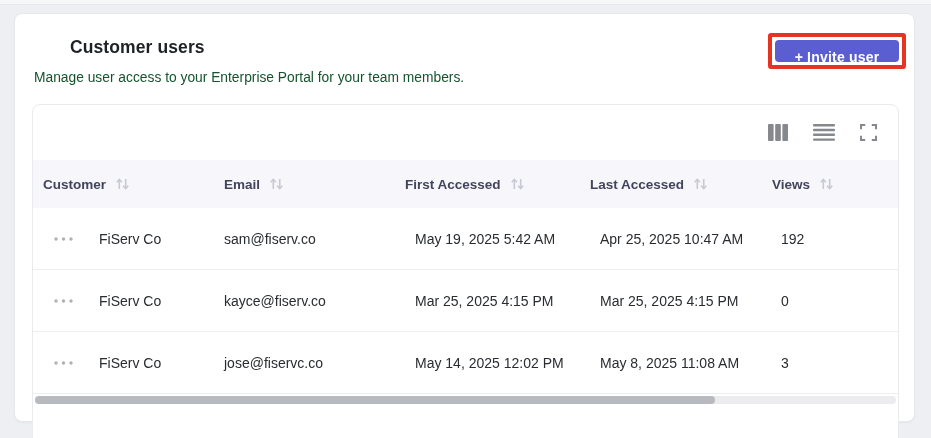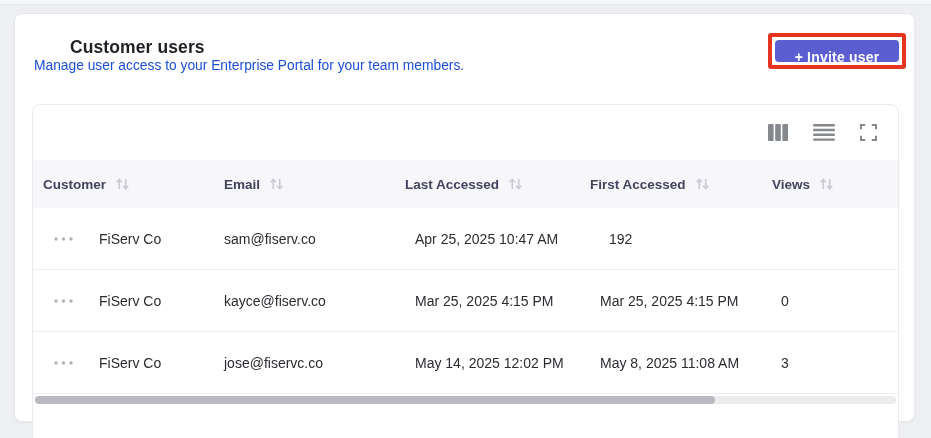--- a/index.html
+++ b/index.html
@@ -19,21 +19,21 @@
     position: absolute; top: 0; left: 0; right: 0; height: 5px;
     background: #f5f7f8; border-bottom: 1px solid #e6e8eb;
   }
   .card {
     position: absolute; left: 14px; top: 13px; width: 901px; height: 409px;
     background: #ffffff; border: 1px solid #e6e8ec; border-radius: 8px;
     box-shadow: 0 1px 2px rgba(16,24,40,0.04);
   }
   .card-header { position: relative; padding: 23px 20px 0 19px; }
   .page-title { font-size: 17.5px; font-weight: 700; color: #1e2126; letter-spacing: .1px; margin-left: 36px; }
-  .page-subtitle { margin-top: 0; font-size: 13.8px; color: #1d4ed8; }
+  .page-subtitle { margin-top: 12px; font-size: 13.8px; color: #14532d; }
   .annotation-box {
     position: absolute; top: 19px; right: 8px;
     border: 4px solid var(--annotation-red); border-radius: 3px; padding: 3px;
     background: transparent;
   }
   .invite-btn {
     display: block; background: var(--accent); color: #fff;
     border: none; border-radius: 4px; cursor: pointer;
     font-family: "Liberation Sans", sans-serif;
     font-size: 14px; font-weight: 700; letter-spacing: .2px;
@@ -137,30 +137,30 @@
       <div class="th">
         <span>Email</span>
         <svg width="15" height="14" viewBox="0 0 15 14" fill="none" stroke="#c7cad4" stroke-width="1.6" xmlns="http://www.w3.org/2000/svg">
           <path d="M4.3 12 V2.6"></path>
             <path d="M1.7 5.3 L4.3 2.4 L6.9 5.3"></path>
           <path d="M10.7 2 V11.4"></path>
             <path d="M8.1 8.7 L10.7 11.6 L13.3 8.7"></path>
         </svg>
       </div>
       <div class="th">
+        <span>First Accessed</span>
+        <svg width="15" height="14" viewBox="0 0 15 14" fill="none" stroke="#c7cad4" stroke-width="1.6" xmlns="http://www.w3.org/2000/svg">
+          <path d="M4.3 12 V2.6"></path>
+            <path d="M1.7 5.3 L4.3 2.4 L6.9 5.3"></path>
+          <path d="M10.7 2 V11.4"></path>
+            <path d="M8.1 8.7 L10.7 11.6 L13.3 8.7"></path>
+        </svg>
+      </div>
+      <div class="th">
         <span>Last Accessed</span>
-        <svg width="15" height="14" viewBox="0 0 15 14" fill="none" stroke="#c7cad4" stroke-width="1.6" xmlns="http://www.w3.org/2000/svg">
-          <path d="M4.3 12 V2.6"></path>
-            <path d="M1.7 5.3 L4.3 2.4 L6.9 5.3"></path>
-          <path d="M10.7 2 V11.4"></path>
-            <path d="M8.1 8.7 L10.7 11.6 L13.3 8.7"></path>
-        </svg>
-      </div>
-      <div class="th">
-        <span>First Accessed</span>
         <svg width="15" height="14" viewBox="0 0 15 14" fill="none" stroke="#c7cad4" stroke-width="1.6" xmlns="http://www.w3.org/2000/svg">
           <path d="M4.3 12 V2.6"></path>
             <path d="M1.7 5.3 L4.3 2.4 L6.9 5.3"></path>
           <path d="M10.7 2 V11.4"></path>
             <path d="M8.1 8.7 L10.7 11.6 L13.3 8.7"></path>
         </svg>
       </div>
       <div class="th th-views">
         <span>Views</span>
         <svg width="15" height="14" viewBox="0 0 15 14" fill="none" stroke="#c7cad4" stroke-width="1.6" xmlns="http://www.w3.org/2000/svg">
@@ -177,20 +177,21 @@
         <button class="row-menu-btn">
           <svg width="19" height="4" viewBox="0 0 19 4" fill="#aeb1b6" xmlns="http://www.w3.org/2000/svg">
             <circle cx="2" cy="2" r="1.7"></circle>
               <circle cx="9.5" cy="2" r="1.7"></circle>
               <circle cx="17" cy="2" r="1.7"></circle>
           </svg>
         </button>
       </div>
       <div>FiServ Co</div>
       <div>sam@fiserv.co</div>
+      <div class="td-last">May 19, 2025 5:42 AM</div>
       <div class="td-first">Apr 25, 2025 10:47 AM</div>
       <div class="td-views">192</div>
     </div>
 
     <div class="tgrid trow">
       <div class="td-actions">
         <button class="row-menu-btn">
           <svg width="19" height="4" viewBox="0 0 19 4" fill="#aeb1b6" xmlns="http://www.w3.org/2000/svg">
             <circle cx="2" cy="2" r="1.7"></circle>
               <circle cx="9.5" cy="2" r="1.7"></circle>

